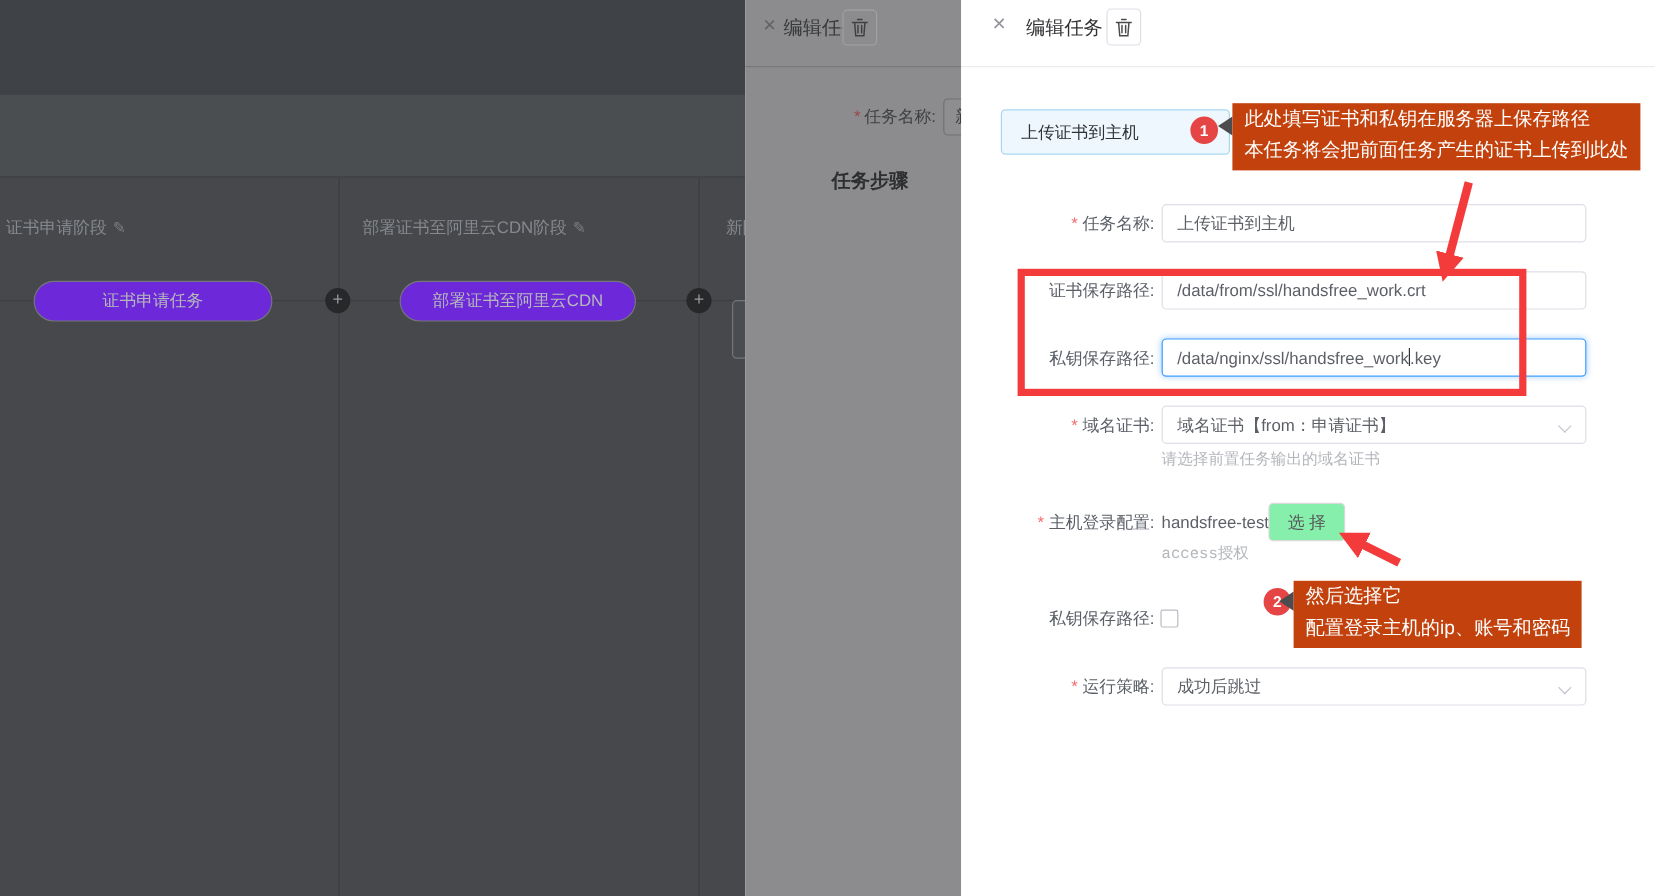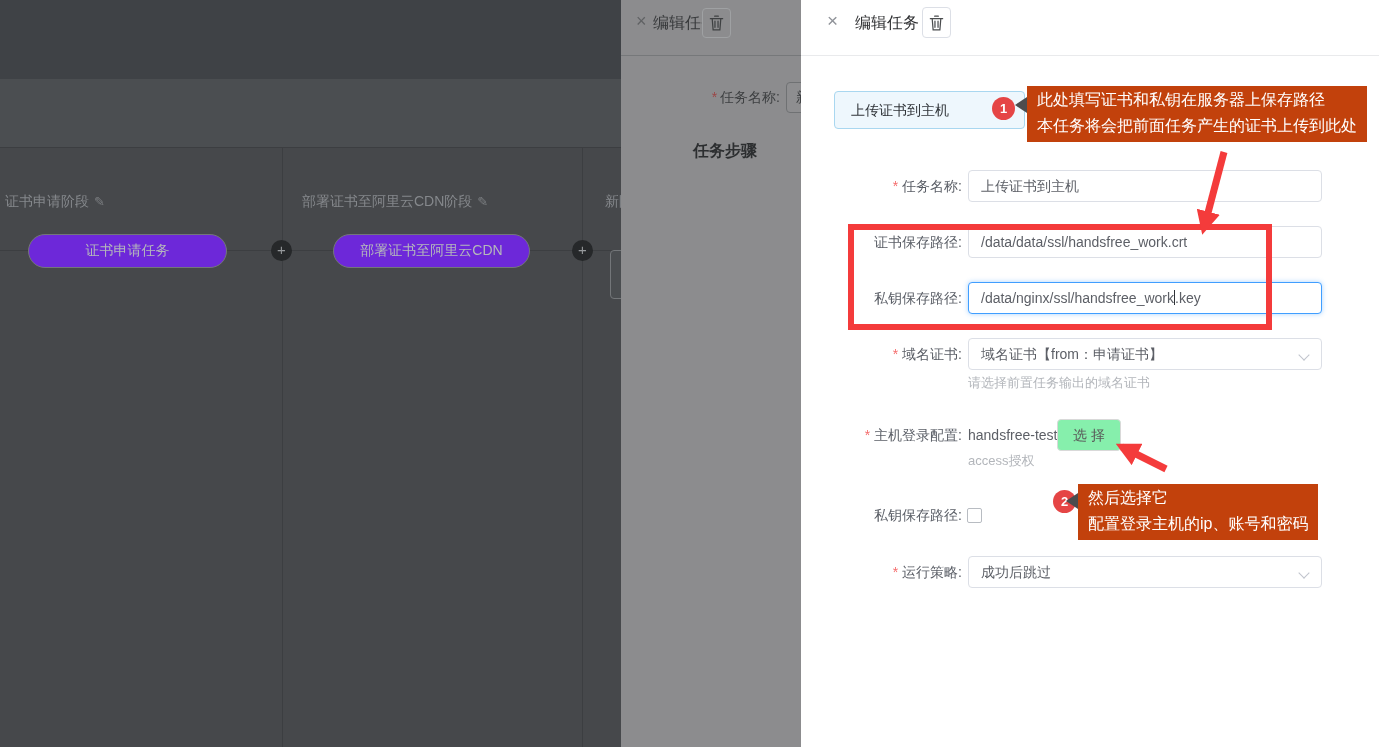--- a/index.html
+++ b/index.html
@@ -11,21 +11,21 @@
   }
 
   
   .bg { position: absolute; left: 0; top: 0; width: 621px; height: 747px;
         background: #46484b; overflow: hidden; z-index: 1; }
   .bg-topbar  { position: absolute; left: 0; top: 0; width: 100%; height: 79px; background: #3f4246; }
   .bg-toolbar { position: absolute; left: 0; top: 79px; width: 100%; height: 69px;
                 background: #4b4e51; border-bottom: 1px solid #3c3e41; }
   .v-div { position: absolute; top: 148px; bottom: 0; width: 1px; background: #3c3e41; }
   .connector { position: absolute; top: 250px; left: 0; width: 621px; height: 1px; background: #3c3e41; }
-  .stage-label { position: absolute; top: 181px; color: #85888c; font-size: 14px; white-space: nowrap; margin-top: 12px; }
+  .stage-label { position: absolute; top: 181px; color: #85888c; font-size: 14px; white-space: nowrap; }
   .edit-glyph { color: #7c7f82; font-size: 13px; margin-left: 5px; }
   .task-pill { position: absolute; top: 234px; height: 34px; border-radius: 17px;
                background: #6d28d9; border: 1px solid #737679; color: #b5b8bb;
                display: flex; align-items: center; justify-content: center; font-size: 14px; }
   .plus-btn { position: absolute; top: 240px; width: 21px; height: 21px; border-radius: 50%;
               background: #26282a; color: #96999c; font-size: 15px; line-height: 19px;
               text-align: center; }
   .partial-card { position: absolute; left: 610px; top: 250px; width: 40px; height: 49px;
                   border: 1px solid #737679; border-radius: 4px; background: #4a4d50; }
 
@@ -63,21 +63,21 @@
                color: #5a5e66; font-size: 14px; line-height: 32px; white-space: nowrap; }
   .req { color: #f56c6c; margin-right: 4px; }
   .inp, .sel { position: absolute; left: 167px; width: 354px; height: 32px;
                border: 1px solid #dcdfe6; border-radius: 4px; background: #fff;
                line-height: 30px; padding: 0 12px; color: #5c5f66; font-size: 14px; white-space: nowrap; overflow: hidden; }
   .inp.focused { border-color: #409eff; box-shadow: 0 0 5px rgba(64,158,255,.45); }
   .caret { display: inline-block; width: 1px; height: 15px; background: #2f3338; vertical-align: -2px; }
   .chev { position: absolute; right: 13px; top: 12px; width: 8px; height: 8px;
           border-right: 1.4px solid #c0c4cc; border-bottom: 1.4px solid #c0c4cc;
           transform: rotate(45deg); }
-  .helper { position: absolute; left: 167px; font-size: 13px; color: #b3b6bb; white-space: nowrap; }
+  .helper { position: absolute; left: 167px; font-size: 13px; color: #b3b6bb; white-space: nowrap; font-family: Liberation Mono, monospace; }
   .plain-val { position: absolute; left: 167px; color: #5c5f66; line-height: 32px; }
   .choose-btn { position: absolute; left: 256px; top: 419px; width: 64px; height: 32px;
                 border: 1px solid #d9d9d9; border-radius: 4px; background: #86efac;
                 color: #595959; text-align: center; line-height: 30px; cursor: pointer; }
   .checkbox { position: absolute; left: 166px; top: 508px; width: 15px; height: 15px;
               border: 1px solid #b8bcc2; border-radius: 2px; background: #fff; cursor: pointer; }
 
   
   .ann { z-index: 10; pointer-events: none; }
   .red-rect { position: absolute; left: 848px; top: 224px; width: 424px; height: 106px;
@@ -148,21 +148,21 @@
   <div class="task-type-btn">上传证书到主机</div>
 
   <div class="row-label" style="top:170px">
     <span class="req">*</span><span>任务名称:</span>
   </div>
   <div class="inp" style="top:170px">上传证书到主机</div>
 
   <div class="row-label" style="top:226px">
     <span>证书保存路径:</span>
   </div>
-  <div class="inp" style="top:226px">/data/data/ssl/handsfree_work.crt</div>
+  <div class="inp" style="top:226px">/data/from/ssl/handsfree_work.crt</div>
 
   <div class="row-label" style="top:282px">
     <span>私钥保存路径:</span>
   </div>
   <div class="inp focused" style="top:282px">
     <span>/data/nginx/ssl/handsfree_work</span><span class="caret"></span><span>.key</span>
   </div>
 
   <div class="row-label" style="top:338px">
     <span class="req">*</span><span>域名证书:</span>

